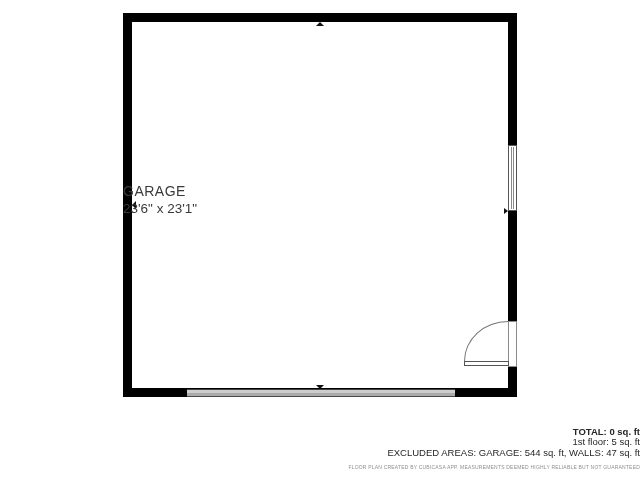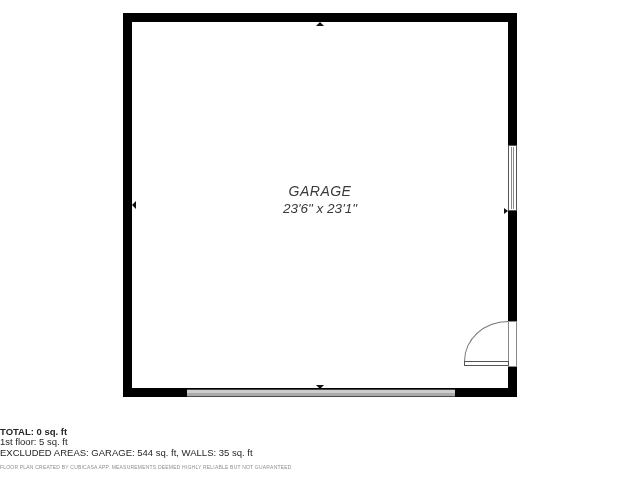--- a/index.html
+++ b/index.html
@@ -49,26 +49,26 @@
   }
 
   
   .marker{position:absolute;width:0;height:0;}
   #marker-top{left:193px;top:9px;border-left:4px solid transparent;border-right:4px solid transparent;border-bottom:4px solid #111;}
   #marker-left{left:9px;top:188px;border-top:4px solid transparent;border-bottom:4px solid transparent;border-right:4px solid #111;}
   #marker-right{left:381px;top:195px;border-top:3px solid transparent;border-bottom:3px solid transparent;border-left:4px solid #111;}
   #marker-bottom{left:193px;top:372px;border-left:4px solid transparent;border-right:4px solid transparent;border-top:4px solid #111;}
 
   
-  .room-label{position:absolute;left:0;top:170px;width:100%;text-align:center;color:var(--text-primary,#3a3a3a);font-style:italic;}
+  .room-label{position:absolute;left:0;top:170px;width:100%;color:var(--text-primary,#3a3a3a);}
   .room-name{font-size:14px;line-height:16px;letter-spacing:.5px;}
   .room-dims{font-size:13.5px;line-height:15px;margin-top:2px;}
 
   
-  #summary{position:absolute;left:0;top:427px;width:640px;text-align:left;color:#262626;}
+  #summary{position:absolute;left:0;top:427px;width:640px;text-align:right;color:#262626;}
   #summary .line{font-size:9.5px;line-height:10.3px;}
   #summary .total{font-weight:bold;}
   #summary .disclaimer{
     margin-top:6px;font-size:5px;letter-spacing:.2px;
     color:var(--disclaimer-text,#8f8f8f);text-transform:uppercase;
   }
 </style>
 </head>
 <body>
 
@@ -97,17 +97,17 @@
 
     <div class="room-label">
       <div class="room-name">GARAGE</div>
       <div class="room-dims">23'6" x 23'1"</div>
     </div>
   </div>
 
   <div id="summary">
     <div class="line total">TOTAL: 0 sq. ft</div>
     <div class="line">1st floor: 5 sq. ft</div>
-    <div class="line">EXCLUDED AREAS: GARAGE: 544 sq. ft, WALLS: 35 sq. ft</div>
+    <div class="line">EXCLUDED AREAS: GARAGE: 544 sq. ft, WALLS: 47 sq. ft</div>
     <div class="disclaimer">FLOOR PLAN CREATED BY CUBICASA APP. MEASUREMENTS DEEMED HIGHLY RELIABLE BUT NOT GUARANTEED</div>
   </div>
 
 </div>
 
 </body></html>

